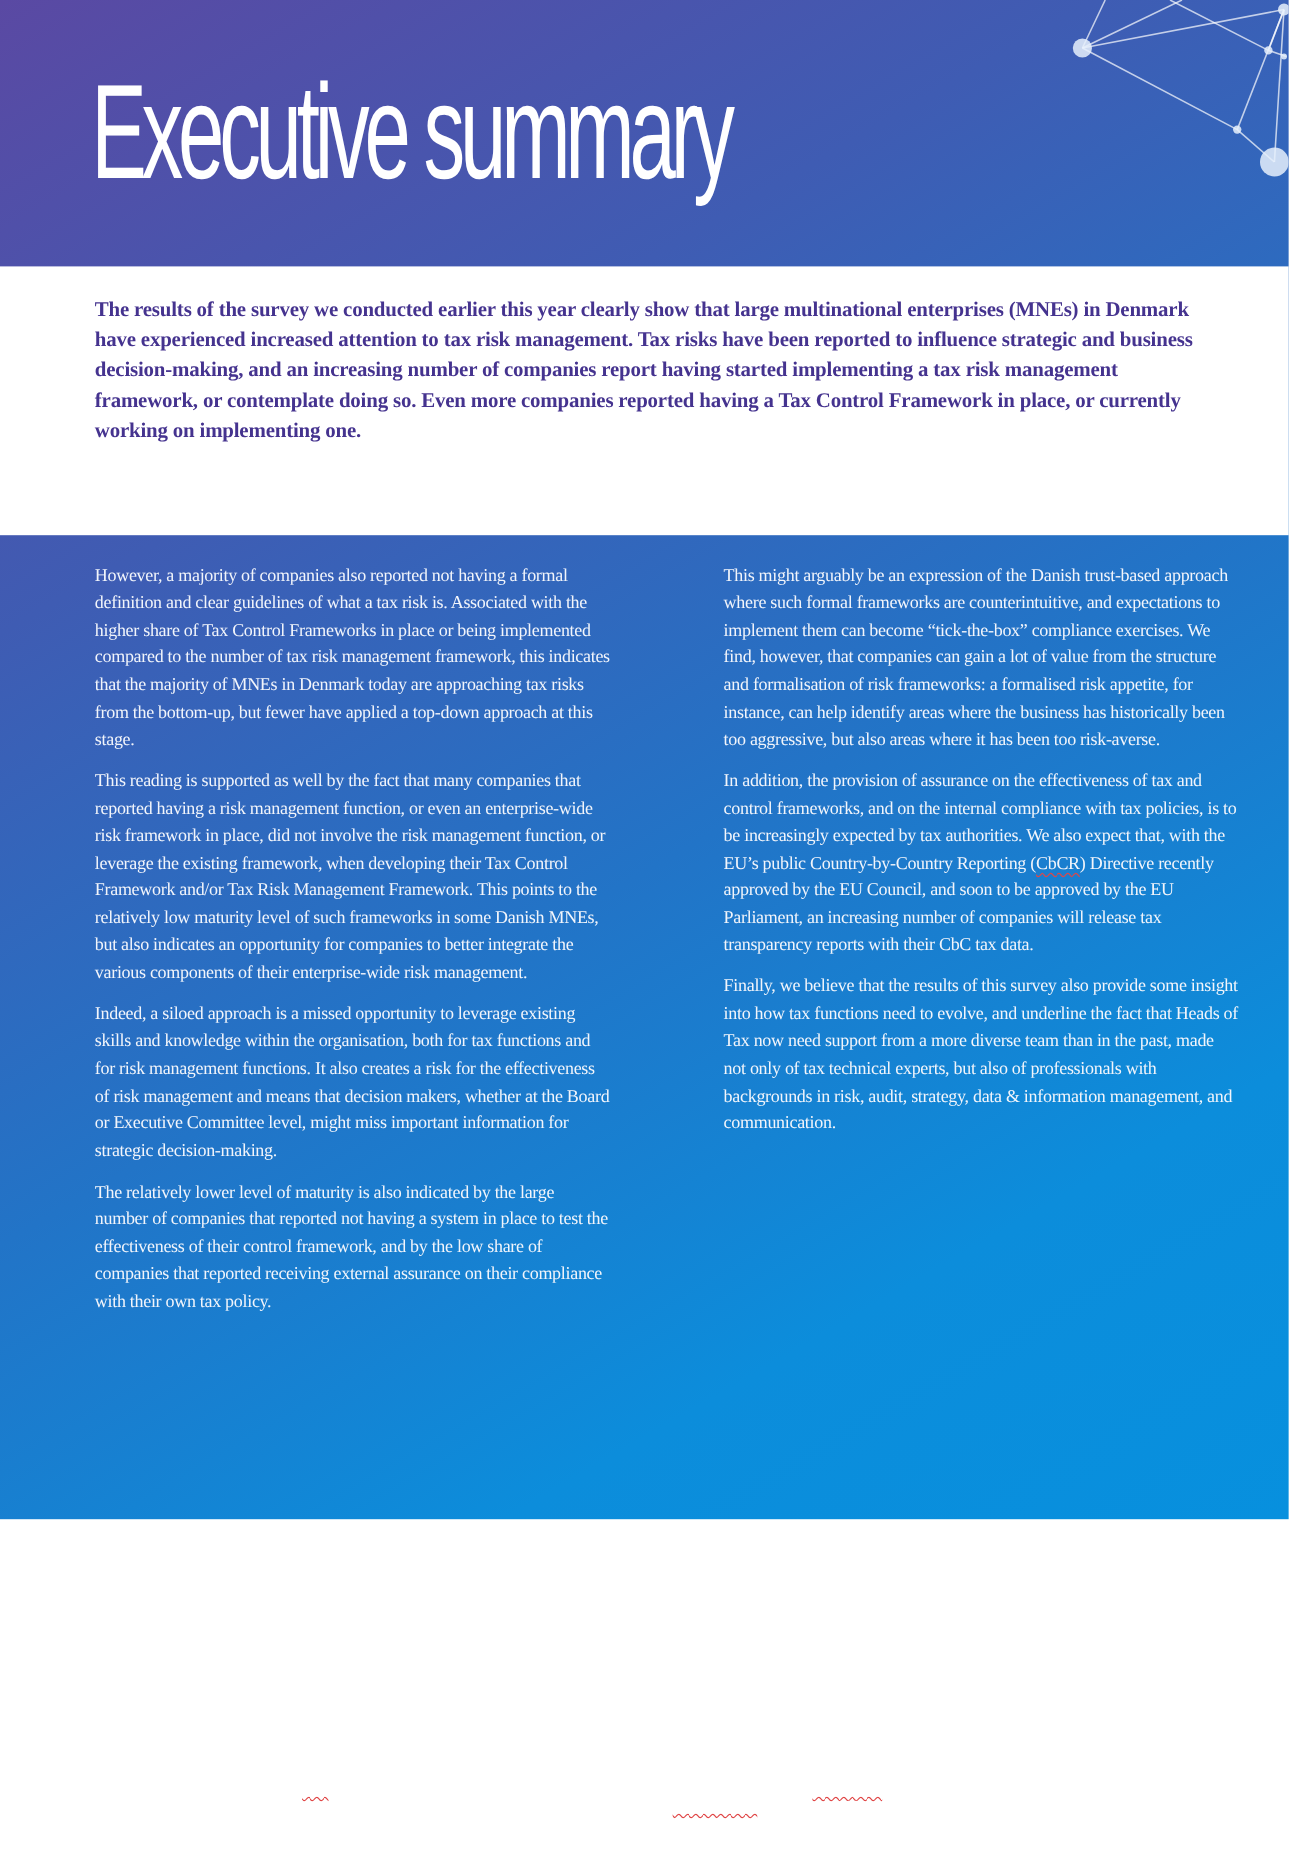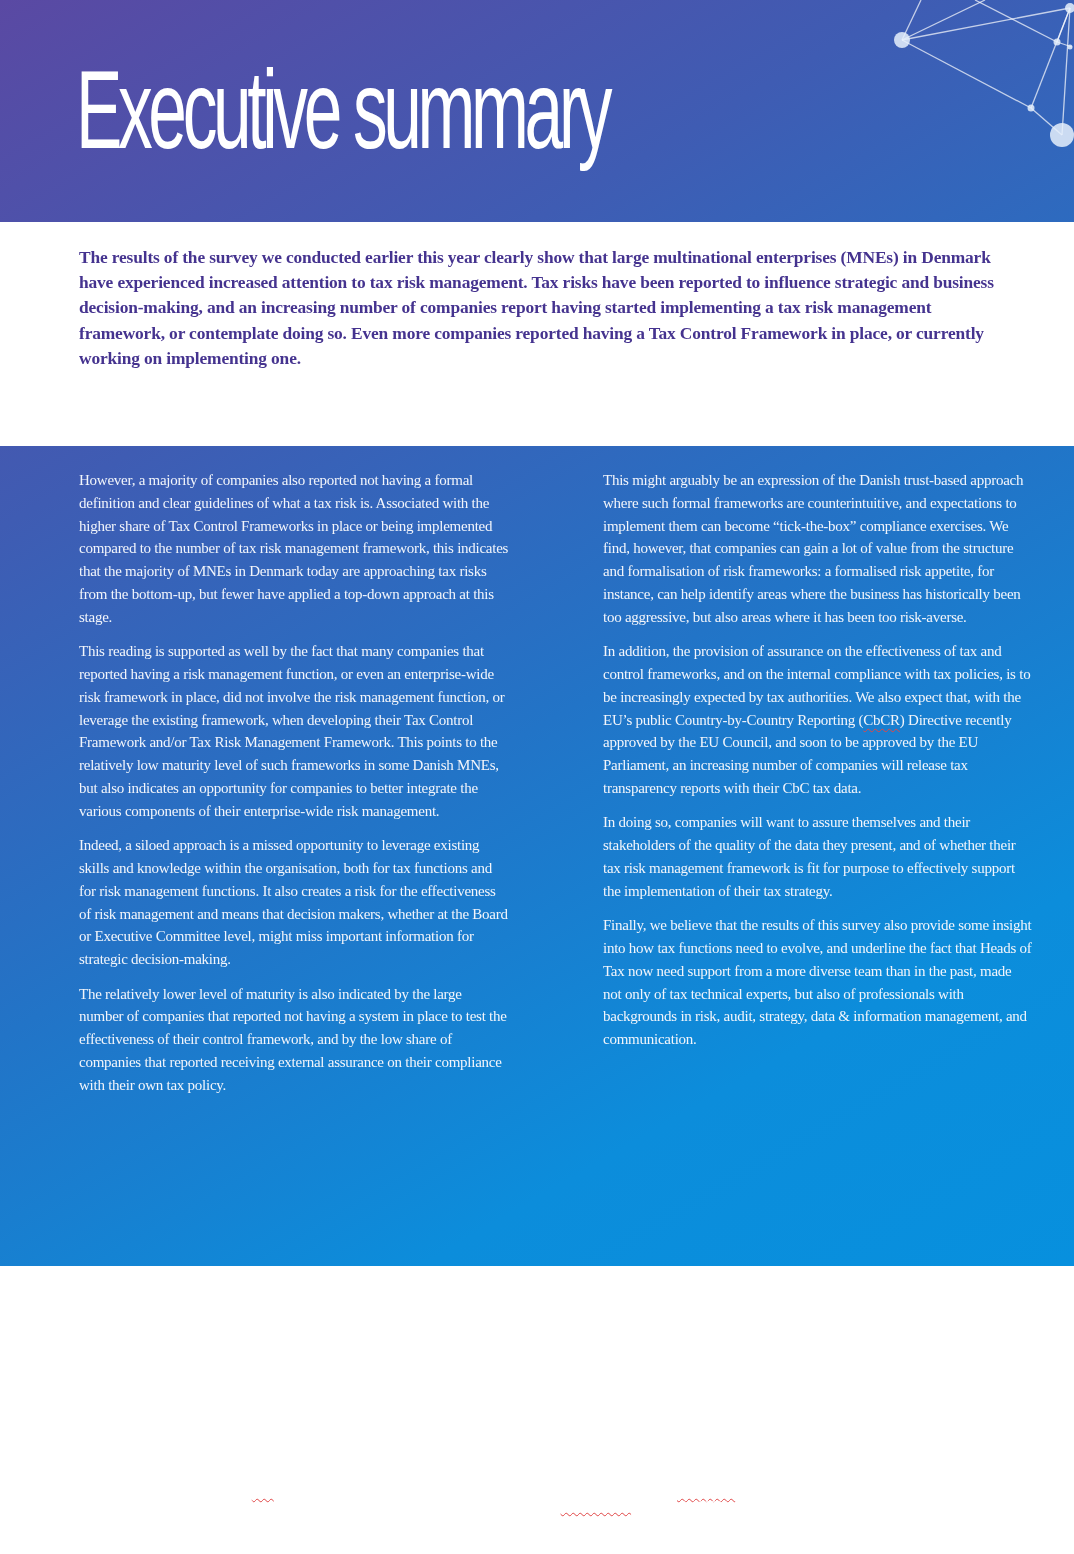--- a/index.html
+++ b/index.html
@@ -135,21 +135,20 @@
   <div class="col col-left">
     <p>However, a majority of companies also reported not having a formal definition and clear guidelines of what a tax risk is. Associated with the higher share of Tax Control Frameworks in place or being implemented compared to the number of tax risk management framework, this indicates that the majority of MNEs in Denmark today are approaching tax risks from the bottom-up, but fewer have applied a top-down approach at this stage.</p>
     <p>This reading is supported as well by the fact that many companies that reported having a risk management function, or even an enterprise-wide risk framework in place, did not involve the risk management function, or leverage the existing framework, when developing their Tax Control Framework and/or Tax Risk Management Framework. This points to the  relatively low maturity level of such frameworks in some Danish MNEs, but also indicates an opportunity for companies to better integrate the various components of their enterprise-wide risk management.</p>
     <p>Indeed, a siloed approach is a missed opportunity to leverage existing skills and knowledge within the organisation, both for tax functions and for risk management functions. It also creates a risk for the effectiveness of risk management and means that decision makers, whether at the Board or Executive Committee level, might miss important information for strategic decision-making.</p>
     <p>The relatively lower level of maturity is also indicated by the large number of companies that reported not having a system in place to test the effectiveness of their control framework, and by the low share of companies that reported receiving external assurance on their compliance with their own tax policy.</p>
   </div>
 
   <div class="col col-right">
     <p>This might arguably be an expression of the Danish trust-based approach where such formal frameworks are counterintuitive, and expectations to implement them can become “tick-the-box” compliance exercises. We find, however, that companies can gain a lot of value from the structure and formalisation of risk frameworks: a formalised risk appetite, for instance, can help identify areas where the business has historically been too aggressive, but also areas where it has been too risk-averse.</p>
     <p><span>In addition, the provision of assurance on the effectiveness of tax and control frameworks, and on the internal compliance with tax policies, is to be increasingly expected by tax authorities. We also expect that, with the EU’s public Country-by-Country Reporting (</span><span class="squiggle">CbCR</span><span>) Directive recently approved by the EU Council, and soon to be approved by the EU Parliament, an increasing number of companies will release tax transparency reports with their CbC tax data.</span></p>
-    <p>In doing so, companies will want to assure themselves and their stakeholders of the quality of the data they present, and of whether their tax risk management framework is fit for purpose to effectively support the implementation of their tax strategy.</p>
     <p>Finally, we believe that the results of this survey also provide some insight into how tax functions need to evolve, and underline the fact that Heads of Tax now need support from a more diverse team than in the past, made not only of tax technical experts, but also of professionals with backgrounds in risk, audit, strategy, data &amp; information management, and communication.</p>
   </div>
 
   <div class="footer-logo">
     <div class="logo-boxes">
         <span></span>
         <span></span>
         <span></span>
         <span></span>
       </div>

